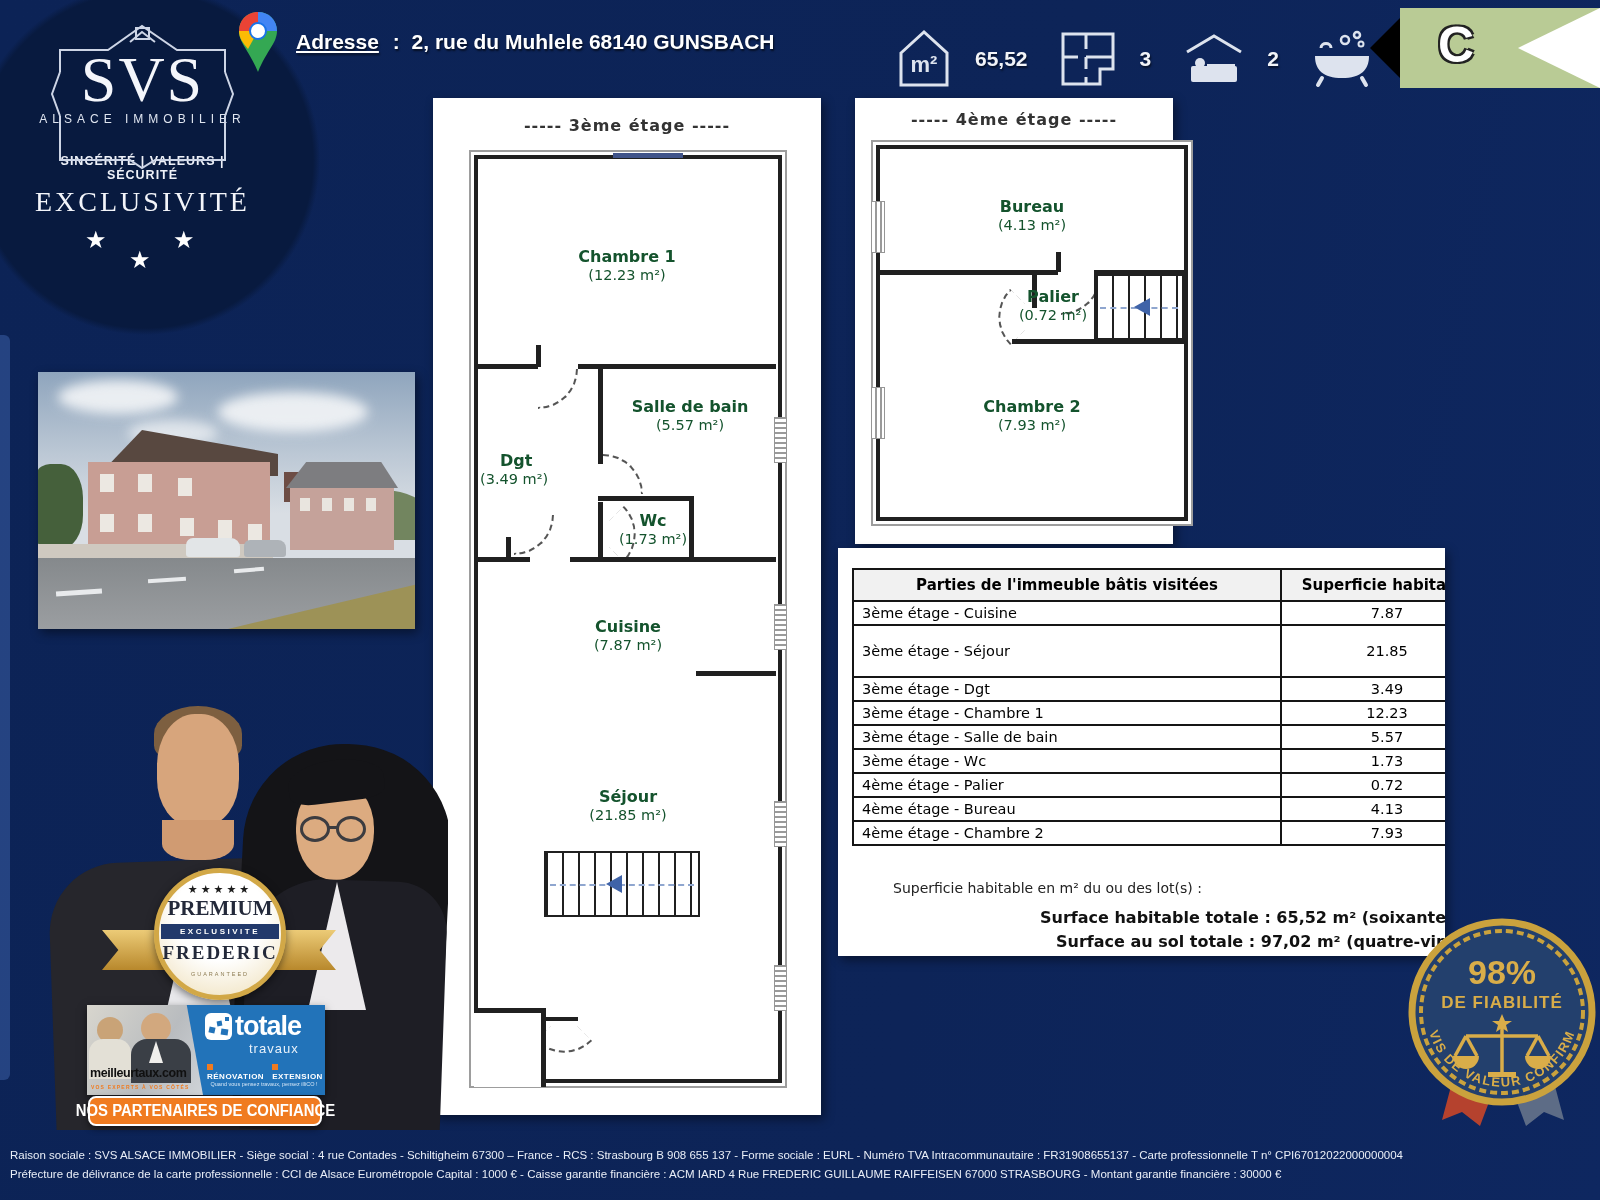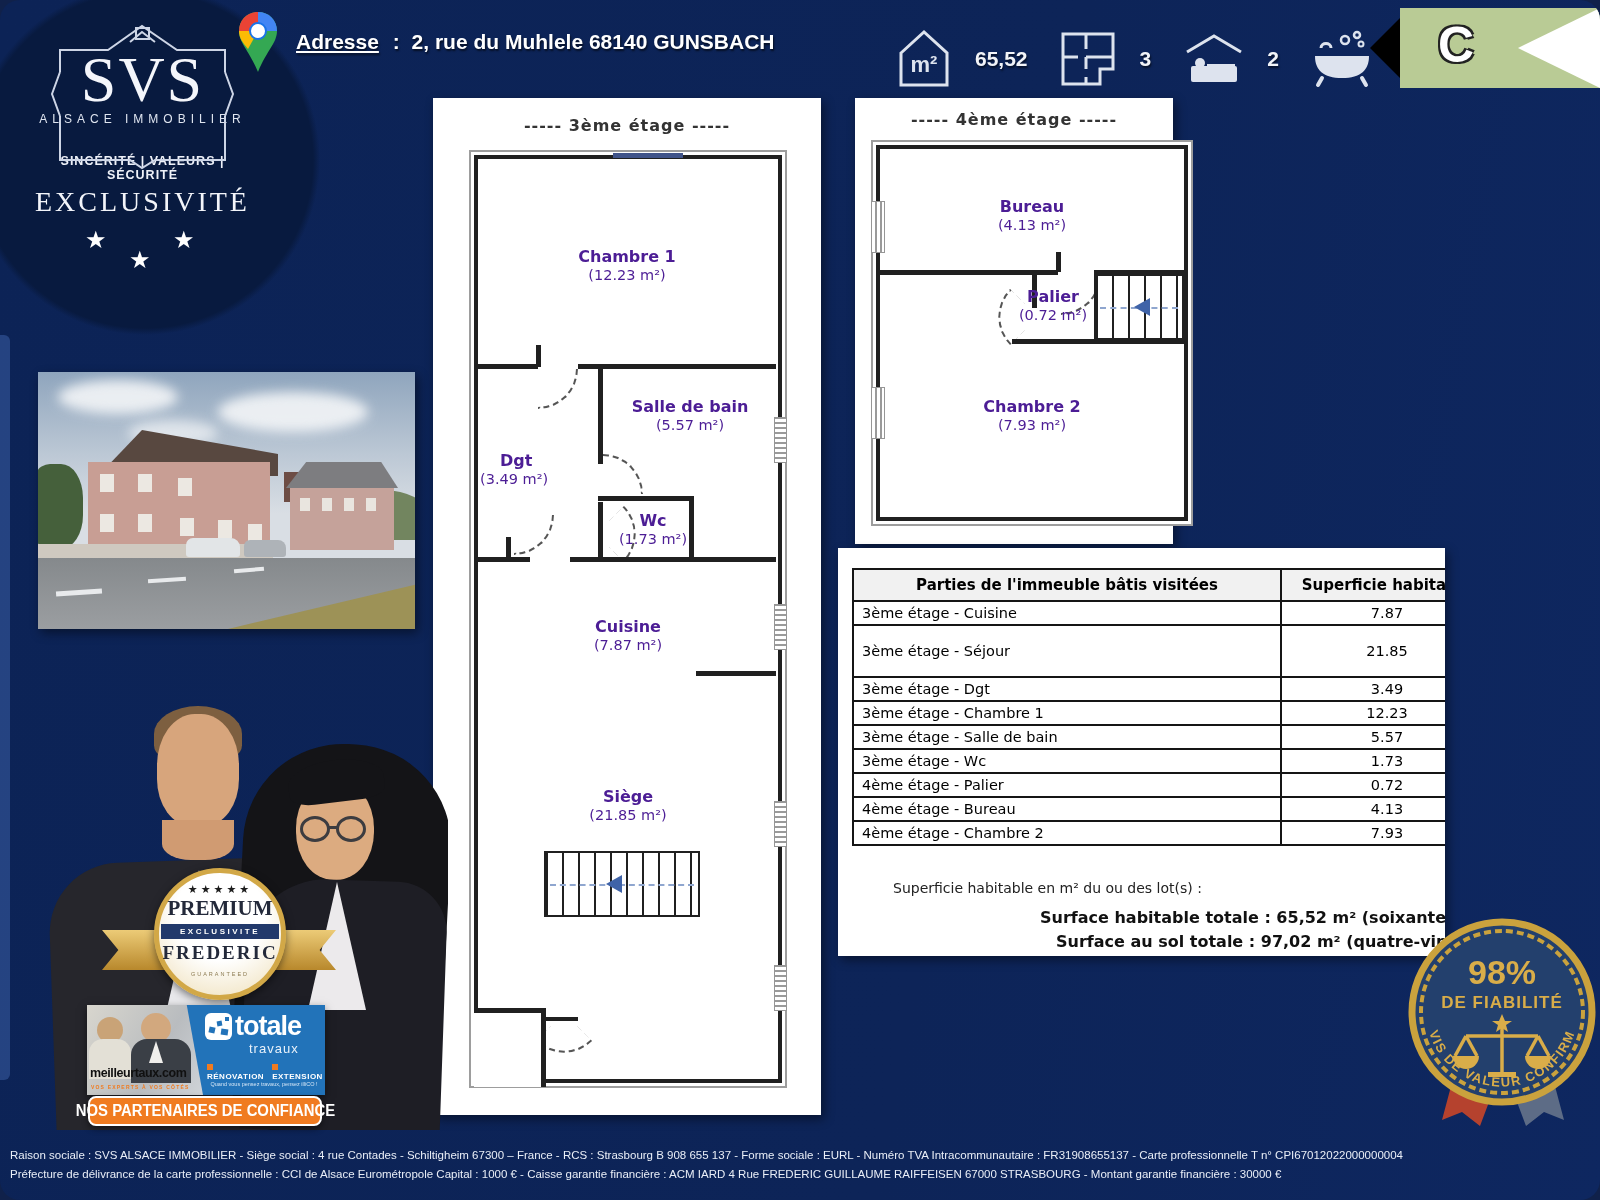--- a/index.html
+++ b/index.html
@@ -1,21 +1,21 @@
 <!DOCTYPE html>
 <html><head>
 <meta charset="utf-8">
 <style>
   html,body{margin:0;padding:0;background:#10214a;}
   *{box-sizing:border-box;}
   #page{position:relative;width:1600px;height:1200px;overflow:hidden;
         background:
           radial-gradient(circle 175px at 145px 160px, #081a3f 0 96%, rgba(8,26,63,0) 100%),
           linear-gradient(100deg,#0c2356 0%,#0d2458 60%,#0e2760 100%);
-        font-family:"Liberation Sans",sans-serif;border-radius:20px;}
+        font-family:"Liberation Sans",sans-serif;}
   .abs{position:absolute;}
   .card{position:absolute;background:#fff;box-shadow:3px 4px 10px rgba(0,0,0,.45);}
   
   .addr{color:#fff;font-size:21px;font-weight:bold;text-shadow:1px 2px 2px rgba(0,0,0,.6);}
   .addr .lbl{text-decoration:underline;}
   .stats{display:flex;align-items:center;color:#fff;}
   .stat-val{font-size:21px;font-weight:bold;color:#f2f4f8;text-shadow:1px 2px 2px rgba(0,0,0,.55);}
   .icon-soft svg{display:block;}
   
   .energy{position:absolute;left:1400px;top:8px;width:200px;height:80px;background:#b9cb95;}
@@ -33,21 +33,21 @@
   .logo-banner{font-family:"Liberation Serif",serif;font-size:28px;letter-spacing:3px;color:#f3f5fa;margin-top:4px;}
   .logo-stars{position:relative;height:56px;margin-top:6px;color:#fff;}
   .logo-stars span{position:absolute;font-size:24px;}
   
   .fp-title{position:absolute;width:100%;text-align:center;font-family:"DejaVu Sans",sans-serif;
      font-size:16px;font-weight:bold;color:#333;letter-spacing:1px;}
   .plan-outer{position:absolute;border:2px solid #9d9d9d;background:#fff;}
   .plan{position:absolute;border:4px solid #202020;background:#fff;}
   .wall{position:absolute;background:#202020;z-index:3;}
   .stub{position:absolute;background:#202020;z-index:3;}
-  .rlabel{position:absolute;z-index:6;font-family:"DejaVu Sans",sans-serif;color:#4c1d95;text-align:center;}
+  .rlabel{position:absolute;z-index:6;font-family:"DejaVu Sans",sans-serif;color:#14532d;text-align:center;}
   .rname{font-weight:bold;font-size:16px;}
   .rarea{font-size:14.5px;margin-top:1px;}
   .arc{position:absolute;width:40px;height:40px;border-top:2px dashed #555;border-right:2px dashed #555;
        border-top-right-radius:100%;z-index:2;border-bottom:none;border-left:none;}
   .winv{position:absolute;width:13px;z-index:4;border:1px solid #969696;
        background:repeating-linear-gradient(0deg,#fff 0 3px,#9a9a9a 3px 5px);}
   .winh{position:absolute;height:13px;z-index:4;border:1px solid #969696;
        background:repeating-linear-gradient(90deg,#fff 0 3px,#9a9a9a 3px 5px);}
   .stairs{position:absolute;border:2px solid #202020;z-index:4;
        background:repeating-linear-gradient(90deg,#202020 0 2px,#fff 2px 16px);}
@@ -281,21 +281,21 @@
       </div>
       <div class="rlabel" style="left:130px;top:352px;width:90px;">
         <div class="rname">Wc</div>
         <div class="rarea">(1.73 m²)</div>
       </div>
       <div class="rlabel" style="left:40px;top:458px;width:220px;">
         <div class="rname">Cuisine</div>
         <div class="rarea">(7.87 m²)</div>
       </div>
       <div class="rlabel" style="left:40px;top:628px;width:220px;">
-        <div class="rname">Siège</div>
+        <div class="rname">Séjour</div>
         <div class="rarea">(21.85 m²)</div>
       </div>
     </div>
   </div>
 
   <div class="card" style="left:855px;top:98px;width:318px;height:446px;">
     <div class="fp-title" style="top:12px;">-----  4ème étage  -----</div>
     <div class="plan-outer" style="left:16px;top:42px;width:322px;height:386px;"></div>
     <div class="plan" style="left:21px;top:47px;width:312px;height:376px;">
 

